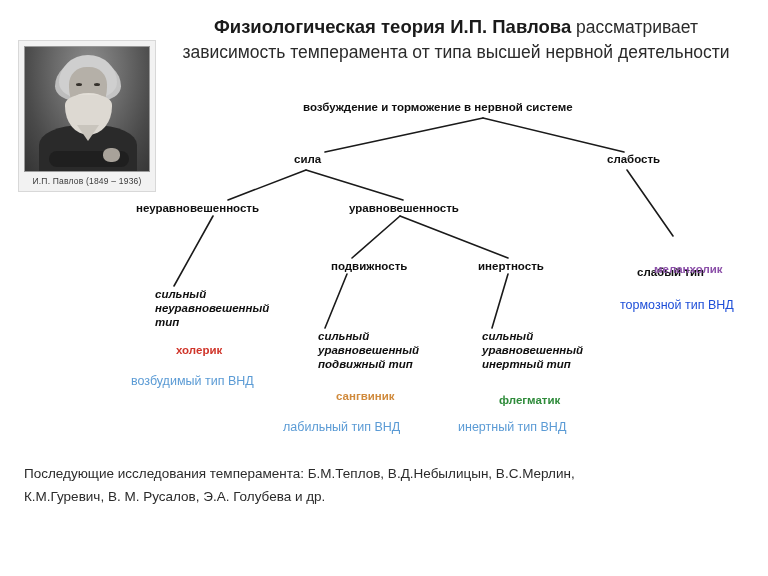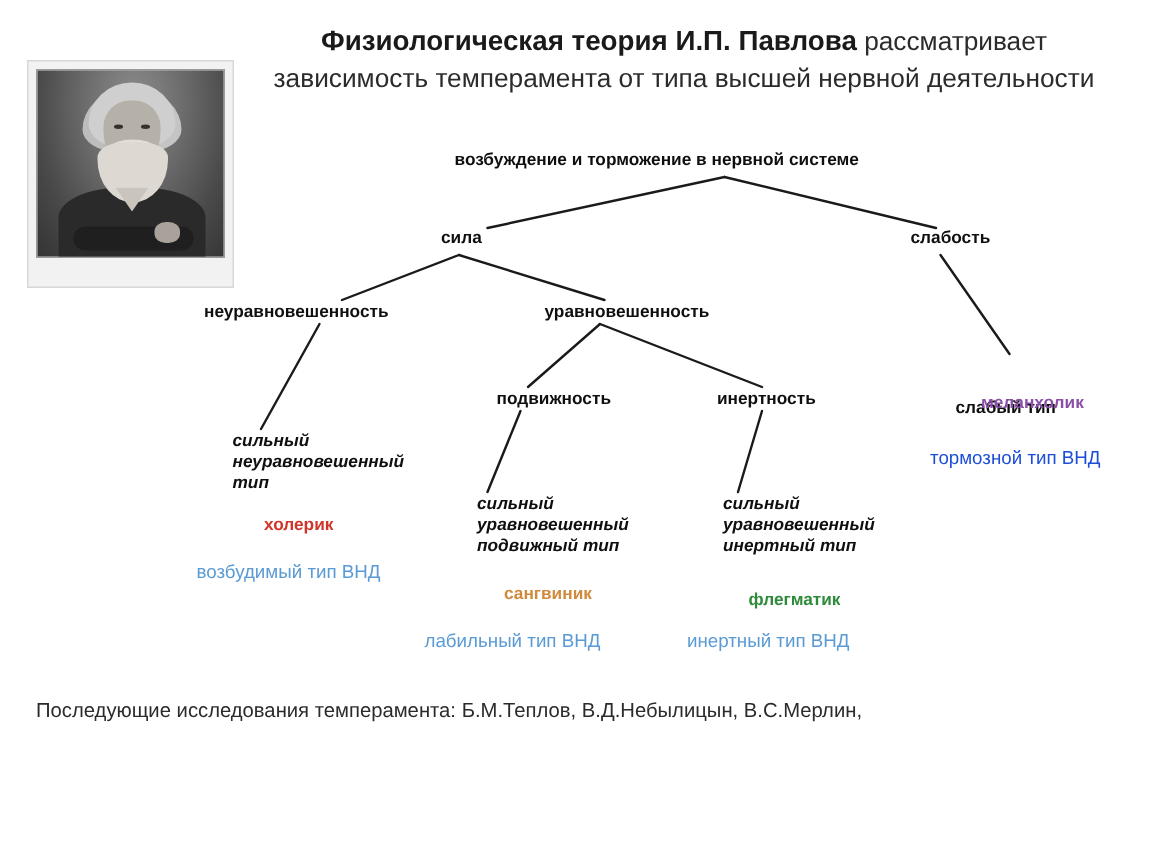--- a/index.html
+++ b/index.html
@@ -218,20 +218,21 @@
       <div class="p-hair"></div>
       <div class="p-face"></div>
       <div class="p-eye-l"></div>
       <div class="p-eye-r"></div>
       <div class="p-mus"></div>
       <div class="p-beard"></div>
       <div class="p-collar"></div>
       <div class="p-arm"></div>
       <div class="p-hand"></div>
     </div>
+    <div class="portrait-cap">И.П. Павлов (1849 – 1936)</div>
   </div>
 
   <div class="diagram">
 
     <svg class="edges" viewBox="0 0 768 576">
       <g stroke="#1a1a1a" stroke-width="1.6" fill="none" stroke-linecap="round">
 
         <line x1="483" y1="118" x2="325" y2="152"></line>
 
         <line x1="483" y1="118" x2="624" y2="152"></line>
@@ -253,21 +254,21 @@
         <line x1="627" y1="170" x2="673" y2="236"></line>
       </g>
     </svg>
 
     <div class="node" style="left:303px; top:100px;">возбуждение и торможение в нервной системе</div>
 
     <div class="node" style="left:294px; top:152px;">сила</div>
     <div class="node" style="left:607px; top:152px;">слабость</div>
 
     <div class="node" style="left:136px; top:201px;">неуравновешенность</div>
-    <div class="node" style="left:363px; top:201px;">уравновешенность</div>
+    <div class="node" style="left:349px; top:201px;">уравновешенность</div>
 
     <div class="node" style="left:331px; top:259px;">подвижность</div>
     <div class="node" style="left:478px; top:259px;">инертность</div>
 
     <div class="node wrap" style="left:155px; top:287px; width:140px;">сильный неуравновешенный тип</div>
     <div class="node wrap" style="left:318px; top:329px; width:134px;">сильный уравновешенный подвижный тип</div>
     <div class="node wrap" style="left:482px; top:329px; width:122px;">сильный уравновешенный инертный тип</div>
     <div class="node" style="left:637px; top:236px;margin-top:29px;">слабый тип</div>
 
     <div class="temper" style="left:176px; top:343px; color:#d0352a;">холерик</div>
@@ -276,15 +277,16 @@
     <div class="temper" style="left:654px; top:262px; color:#8b4fa8;">меланхолик</div>
 
     <div class="vnd" style="left:131px; top:374px; color:#5b9bd5;">возбудимый тип ВНД</div>
     <div class="vnd" style="left:283px; top:420px; color:#5b9bd5;">лабильный тип ВНД</div>
     <div class="vnd" style="left:458px; top:420px; color:#5b9bd5;">инертный тип ВНД</div>
     <div class="vnd" style="left:620px; top:298px; color:#1d4ed8;">тормозной тип ВНД</div>
   </div>
 
   <div class="footer">
     <div class="footer-line">Последующие исследования темперамента:  Б.М.Теплов,  В.Д.Небылицын,  В.С.Мерлин,</div>
+    <div class="footer-line">К.М.Гуревич,  В. М. Русалов, Э.А. Голубева и др.</div>
   </div>
 
 </div>
 
 </body></html>

